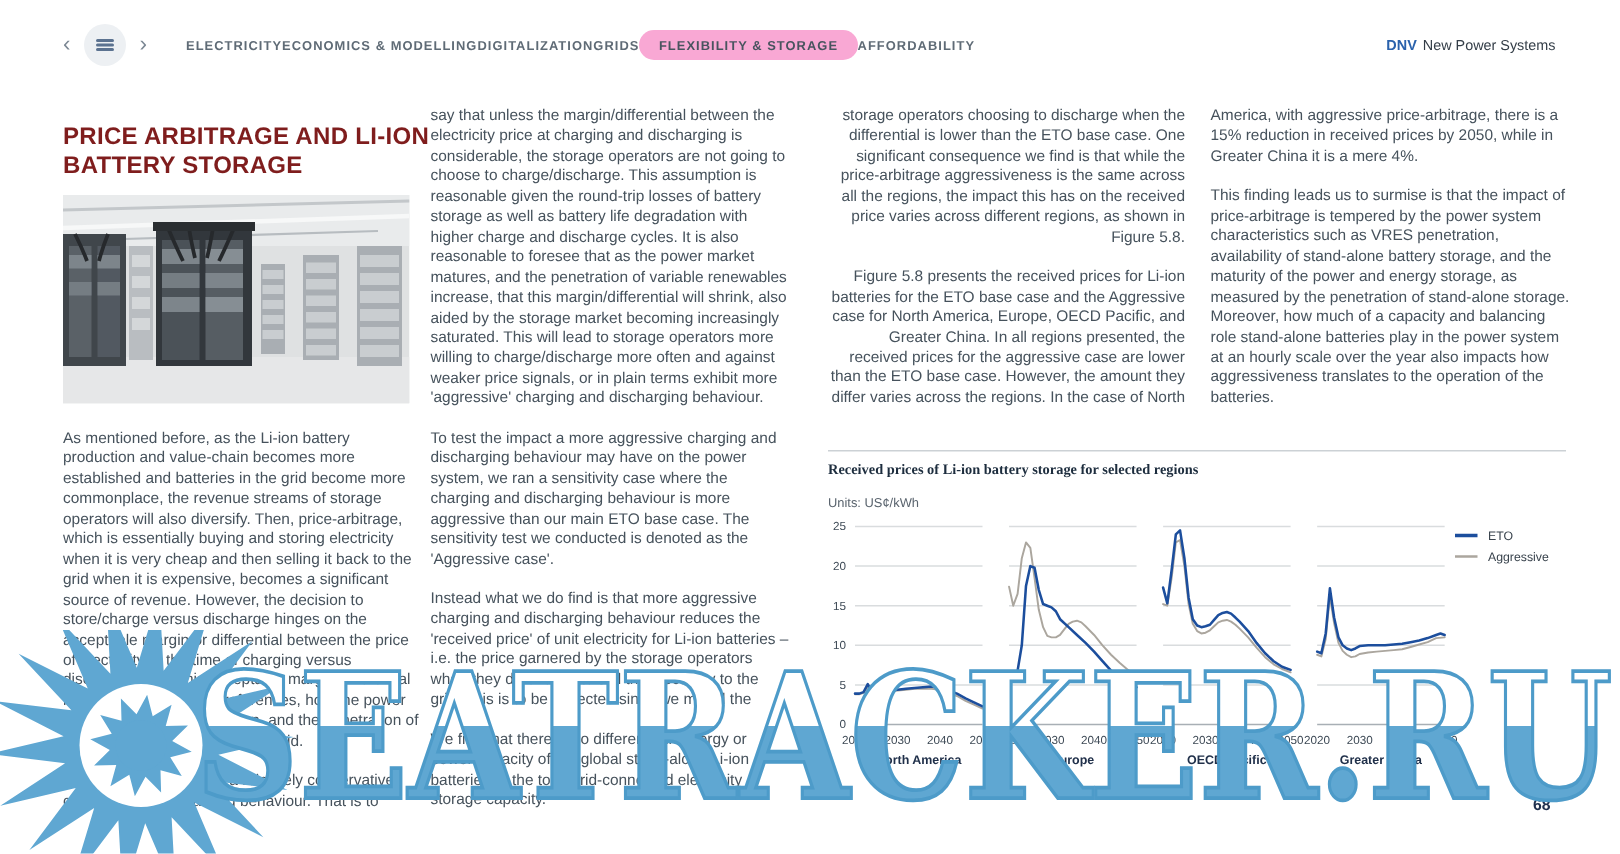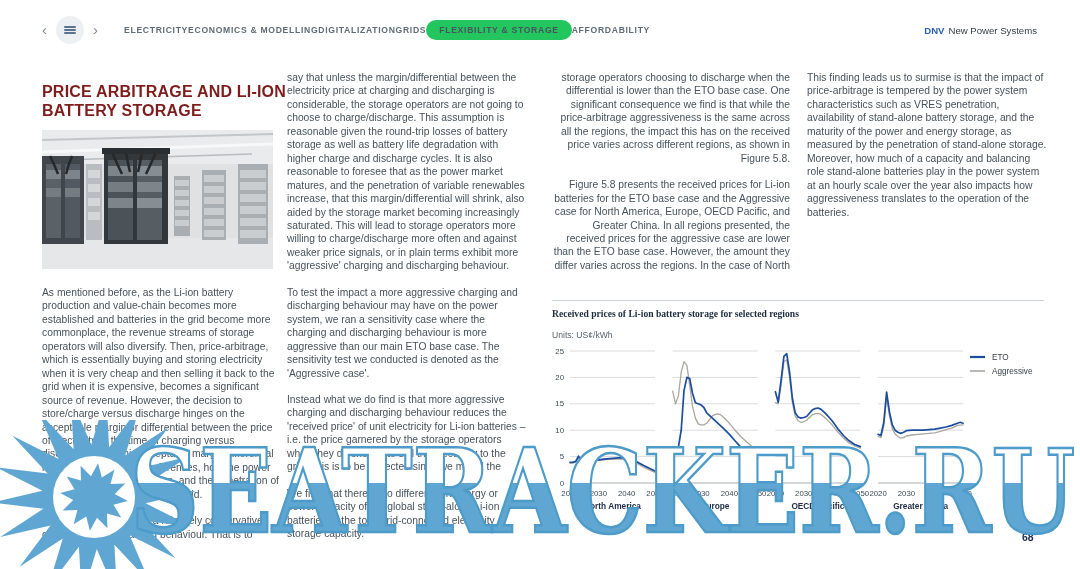--- a/index.html
+++ b/index.html
@@ -8,21 +8,21 @@
     font-family:"Liberation Sans", sans-serif;
   }
   
   .nav{position:absolute;top:0;left:0;width:1080px;height:60px;background:#fff;}
   .nav-controls{position:absolute;left:42px;top:16px;display:flex;align-items:center;gap:9px;color:#7c8894;}
   .chev{font-size:15px;line-height:28px;color:#7c8894;cursor:pointer;font-weight:400;}
   .menu-circle{width:28px;height:28px;border-radius:50%;background:#edf0f3;display:flex;align-items:center;justify-content:center;cursor:pointer;}
   .menu-lines span{display:block;width:12px;height:1.6px;background:#5b7290;margin:1.6px 0;border-radius:1px;}
   .tabs{position:absolute;left:124px;top:0;height:60px;display:flex;align-items:center;}
   .tab{font-size:8.6px;letter-spacing:0.7px;color:#5f6b76;font-weight:700;white-space:nowrap;cursor:pointer;}
-  .tab.active{background:#22c55e;border-radius:10px;padding:5px 13px;color:#49545f;}
+  .tab.active{background:#f9a8d4;border-radius:10px;padding:5px 13px;color:#49545f;}
   .brand{position:absolute;right:43px;top:25px;font-size:9.6px;color:#333d47;white-space:nowrap;}
   .brand .dnv{color:#2a62ac;font-weight:700;margin-right:4px;}
   
   .page-title{position:absolute;left:42px;top:71px;width:250px;font-size:16px;font-weight:700;
     color:#7f1d1d;letter-spacing:0.2px;line-height:1.2;}
   .photo{position:absolute;left:42px;top:130px;width:231px;height:139px;}
   .col{position:absolute;font-size:10.3px;line-height:13.45px;color:#46525c;}
   .col p{margin:0 0 13px 0;}
   #col1{left:42px;top:286px;width:238px;}
   #col2{left:287px;top:71px;width:240px;}
@@ -146,20 +146,21 @@
   <p>Instead what we do find is that more aggressive charging and discharging behaviour reduces the 'received price' of unit electricity for Li-ion batteries – i.e. the price garnered by the storage operators when they do choose to sell the electricity to the grid. This is to be expected since we model the</p>
   <p>We find that there is no difference in energy or power capacity of the global stand-alone Li-ion batteries or the total grid-connected electricity storage capacity.</p>
 </div>
 
 <div class="col" id="col3">
   <p>storage operators choosing to discharge when the differential is lower than the ETO base case. One significant consequence we find is that while the price-arbitrage aggressiveness is the same across all the regions, the impact this has on the received price varies across different regions, as shown in Figure 5.8.</p>
   <p>Figure 5.8 presents the received prices for Li-ion batteries for the ETO base case and the Aggressive case for North America, Europe, OECD Pacific, and Greater China. In all regions presented, the received prices for the aggressive case are lower than the ETO base case. However, the amount they differ varies across the regions. In the case of North</p>
 </div>
 
 <div class="col" id="col4">
+  <p>America, with aggressive price-arbitrage, there is a 15% reduction in received prices by 2050, while in Greater China it is a mere 4%.</p>
   <p>This finding leads us to surmise is that the impact of price-arbitrage is tempered by the power system characteristics such as VRES penetration, availability of stand-alone battery storage, and the maturity of the power and energy storage, as measured by the penetration of stand-alone storage. Moreover, how much of a capacity and balancing role stand-alone batteries play in the power system at an hourly scale over the year also impacts how aggressiveness translates to the operation of the batteries.</p>
 </div>
 
 <div class="figure">
   <div class="fig-rule"></div>
   <div class="fig-title">Received prices of Li-ion battery storage for selected regions</div>
   <div class="fig-units">Units: US¢/kWh</div>
   <svg id="fig-chart" width="492" height="172" viewBox="0 0 492 172" xmlns="http://www.w3.org/2000/svg">
       <text x="12" y="142.6" text-anchor="end" font-size="7.8" fill="#3e4a56" font-family="Liberation Sans, sans-serif">0</text>
       <text x="12" y="116.19999999999999" text-anchor="end" font-size="7.8" fill="#3e4a56" font-family="Liberation Sans, sans-serif">5</text>

